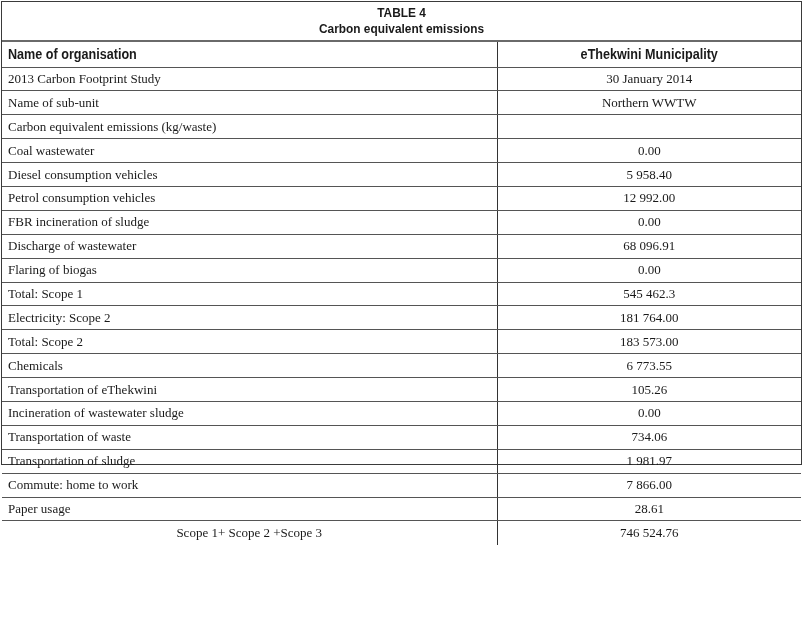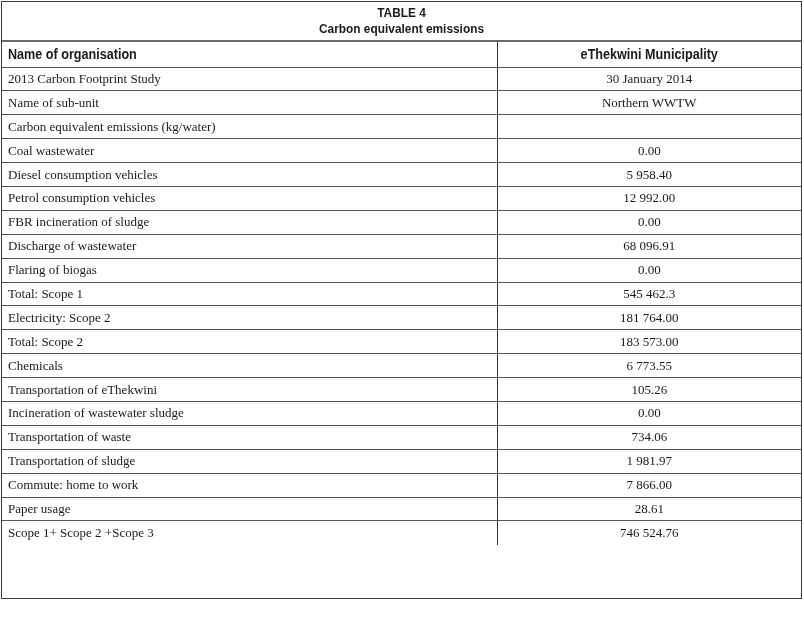--- a/index.html
+++ b/index.html
@@ -1,18 +1,18 @@
 <!DOCTYPE html>
 <html><head>
 <meta charset="utf-8">
 <style>
   html, body { margin: 0; padding: 0; background: #ffffff; }
   body { width: 804px; height: 617px; overflow: hidden; position: relative; }
   .wrap {
-    position: absolute; left: 1px; top: 1px; width: 801px; height: 598px;
+    position: absolute; left: 1px; top: 1px; width: 801px; height: 464px;
     border: 1.5px solid #3a3a3a; box-sizing: border-box;
   }
   .title-box {
     height: 40px; border-bottom: 2px solid #6a6a6a;
     text-align: center; box-sizing: border-box; padding-top: 3px;
   }
   .title-box div {
     font-family: "Liberation Sans", sans-serif; font-weight: bold;
     font-size: 13.5px; line-height: 16px; color: #1a1a1a;
     transform: scaleX(0.88); transform-origin: center;
@@ -23,21 +23,21 @@
     border-bottom: 1.3px solid #555; color: #1a1a1a;
     font-family: "Liberation Serif", serif; font-size: 13px; white-space: nowrap;
   }
   td.c1 { width: 495px; border-right: 1.3px solid #333; }
   td.c2 { text-align: center; }
   tr.head td {
     font-family: "Liberation Sans", sans-serif; font-weight: bold; font-size: 14px; height: 25px; margin-left: 32px;
   }
   tr.head td span { display: inline-block; transform: scaleX(0.9); transform-origin: left center; }
   tr.head td.c2 span { transform-origin: center; }
-  tr:last-child td { border-bottom: none; }
+  tr:last-child td { border-bottom: none; text-align: center; }
   .b { font-weight: normal; }
 </style>
 </head>
 <body>
 
 <div class="wrap">
   <div class="title-box">
     <div>TABLE 4</div>
     <div>Carbon equivalent emissions</div>
   </div>
@@ -49,21 +49,21 @@
       </tr>
       <tr>
         <td class="c1 b">2013 Carbon Footprint Study</td>
         <td class="c2">30 January 2014</td>
       </tr>
       <tr>
         <td class="c1">Name of sub-unit</td>
         <td class="c2">Northern WWTW</td>
       </tr>
       <tr>
-        <td class="c1"><span class="b">Carbon equivalent emissions</span><span> (kg/water)</span></td>
+        <td class="c1"><span class="b">Carbon equivalent emissions</span><span> (kg/waste)</span></td>
         <td class="c2"></td>
       </tr>
       <tr>
           <td class="c1">Coal wastewater</td>
           <td class="c2">0.00</td>
         </tr>
       <tr>
           <td class="c1">Diesel consumption vehicles</td>
           <td class="c2">5 958.40</td>
         </tr>

